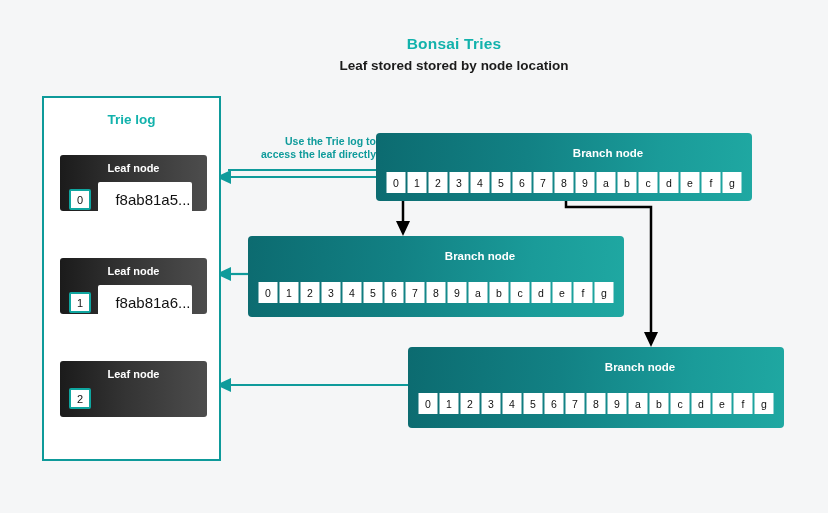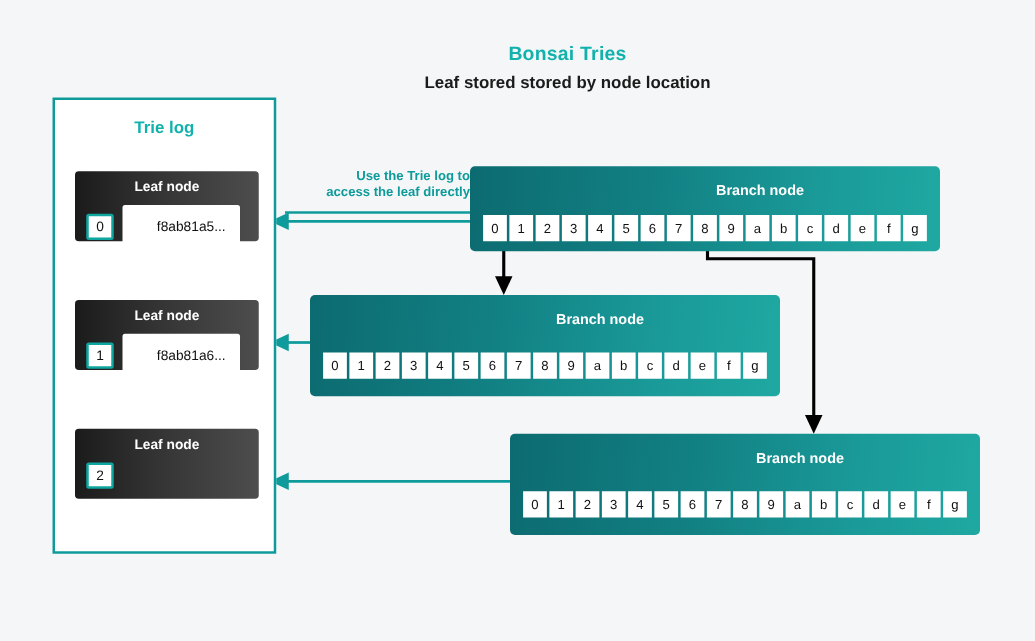--- a/index.html
+++ b/index.html
@@ -17,21 +17,21 @@
     font-size: 15.5px; font-weight: bold; color: #12b2ac;
     letter-spacing: .2px; line-height: 19px;
   }
   .hdr-sub {
     font-size: 13.5px; font-weight: bold; color: #1b1b1b;
     line-height: 19px; margin-top: 3px;
   }
 
   
   .panel {
-    position: absolute; left: 42px; top: 78px;
+    position: absolute; left: 42px; top: 96px;
     width: 179px; height: 365px;
     background: #ffffff; border: 2px solid #0e9a9a;
   }
   .panel-title {
     position: absolute; left: 0; top: 14px; width: 100%;
     text-align: center; font-size: 13.5px; font-weight: bold; color: #12b2ac;
   }
 
   
   .leaf {
@@ -51,21 +51,21 @@
     display: flex; align-items: center; gap: 7px;
   }
   .leaf-idx {
     width: 22px; height: 21px; background: #ffffff;
     border: 2px solid #0fa6a0; border-radius: 2px;
     font-size: 11px; color: #111; display: flex;
     align-items: center; justify-content: center;
   }
   .leaf-hash {
     width: 94px; height: 35px; background: #ffffff;
-    border-radius: 2px; font-size: 11px; color: #111;
+    border-radius: 2px; font-size: 15px; color: #111;
     display: flex; align-items: center; justify-content: center; padding-left: 16px;
   }
 
   
   .branch {
     position: absolute; border-radius: 4px;
     background: linear-gradient(95deg, #0c6b70 0%, #128184 40%, #1a9b99 75%, #1fa8a2 100%);
   }
   .br1 { left: 376px; top: 133px; width: 376px; height: 68px; }
   .br2 { left: 248px; top: 236px; width: 376px; height: 81px; }

